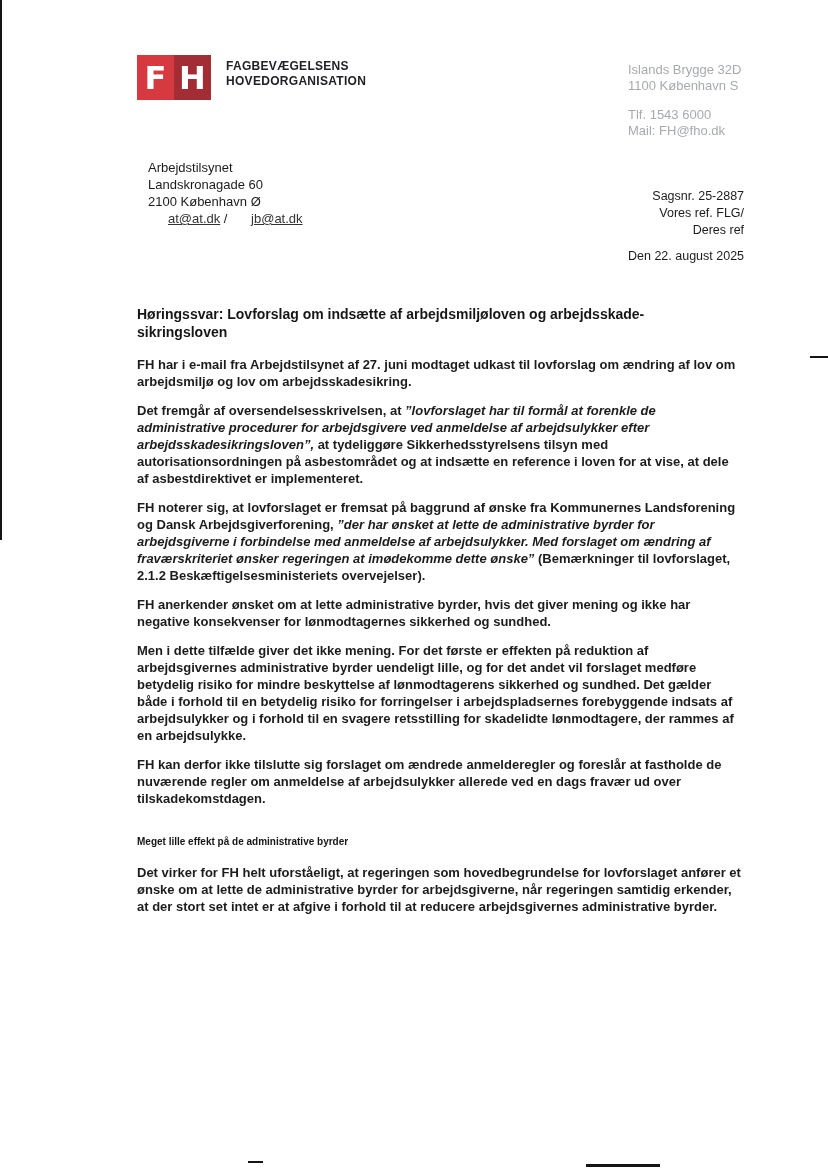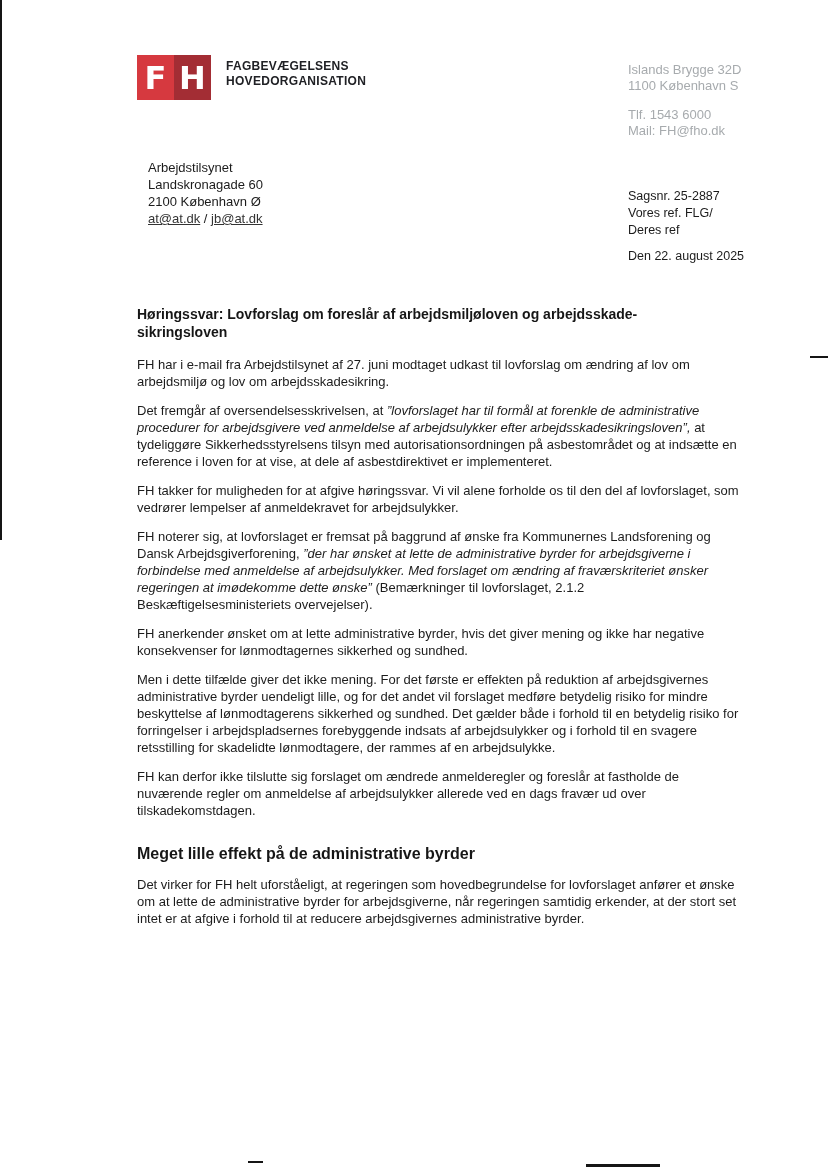--- a/index.html
+++ b/index.html
@@ -40,40 +40,40 @@
     position: absolute; left: 628px; top: 62px;
     font-size: 13px; color: #a7abae; line-height: 16px;
   }
   .header-right .block-gap { height: 13px; }
 
   
   .recipient {
     position: absolute; left: 148px; top: 159px;
     font-size: 13px; color: #1b1b1b; line-height: 17px;
   }
-  .email-link { color: #333333; text-decoration: underline; cursor: pointer; }
+  .email-link { color: #333333; text-decoration: underline; cursor: pointer; margin-left: 20px; }
   .meta {
     position: absolute; left: 628px; top: 188px;
-    font-size: 12.5px; color: #1b1b1b; line-height: 17px;
+    font-size: 12.5px; color: #1b1b1b; line-height: 17px; text-align: right;
   }
   .meta .date { margin-top: 9px; }
 
   
   .content {
     position: absolute; left: 137px; top: 306px; width: 604px;
     font-size: 13px; line-height: 17px; color: #1c1c1c;
   }
   .title {
     font-size: 14px; font-weight: bold; color: #161616;
     line-height: 17.5px; margin: 0 0 15px 0;
   }
-  .para { margin: 0 0 12px 0; }
+  .para { margin: 0 0 12px 0; font-weight: bold; }
   .italic { font-style: italic; }
   .subheading {
-    font-size: 16px; font-weight: bold; color: #161616;
+    font-size: 10px; font-weight: bold; color: #161616;
     margin: 26px 0 14px 0;
   }
 </style>
 </head>
 <body>
 
 <div class="page">
 
   <div class="artifact left-line"></div>
   <div class="artifact right-dash"></div>
@@ -105,27 +105,26 @@
   </div>
 
   <div class="meta">
     <div>Sagsnr. 25-2887</div>
     <div>Vores ref. FLG/</div>
     <div>Deres ref</div>
     <div class="date">Den 22. august 2025</div>
   </div>
 
   <div class="content">
-    <h1 class="title"><span>Høringssvar: Lovforslag om foreslår af arbejdsmiljøloven og arbejdsskade-</span><br><span>sikringsloven</span></h1>
+    <h1 class="title"><span>Høringssvar: Lovforslag om indsætte af arbejdsmiljøloven og arbejdsskade-</span><br><span>sikringsloven</span></h1>
 
     <p class="para">FH har i e-mail fra Arbejdstilsynet af 27. juni modtaget udkast til lovforslag om ændring af lov om arbejdsmiljø og lov om arbejdsskadesikring.</p>
 
     <p class="para"><span>Det fremgår af oversendelsesskrivelsen, at </span><span class="italic">”lovforslaget har til formål at forenkle de administrative procedurer for arbejdsgivere ved anmeldelse af arbejdsulykker efter arbejdsskadesikringsloven”, </span><span>at tydeliggøre Sikkerhedsstyrelsens tilsyn med autorisationsordningen på asbestområdet og at indsætte en reference i loven for at vise, at dele af asbestdirektivet er implementeret.</span></p>
 
-    <p class="para">FH takker for muligheden for at afgive høringssvar. Vi vil alene forholde os til den del af lovforslaget, som vedrører lempelser af anmeldekravet for arbejdsulykker.</p>
 
     <p class="para"><span>FH noterer sig, at lovforslaget er fremsat på baggrund af ønske fra Kommunernes Landsforening og Dansk Arbejdsgiverforening, </span><span class="italic">”der har ønsket at lette de administrative byrder for arbejdsgiverne i forbindelse med anmeldelse af arbejdsulykker. Med forslaget om ændring af fraværskriteriet ønsker regeringen at imødekomme dette ønske” </span><span>(Bemærkninger til lovforslaget, 2.1.2 Beskæftigelsesministeriets overvejelser).</span></p>
 
     <p class="para">FH anerkender ønsket om at lette administrative byrder, hvis det giver mening og ikke har negative konsekvenser for lønmodtagernes sikkerhed og sundhed.</p>
 
     <p class="para">Men i dette tilfælde giver det ikke mening. For det første er effekten på reduktion af arbejdsgivernes administrative byrder uendeligt lille, og for det andet vil forslaget medføre betydelig risiko for mindre beskyttelse af lønmodtagerens sikkerhed og sundhed. Det gælder både i forhold til en betydelig risiko for forringelser i arbejdspladsernes forebyggende indsats af arbejdsulykker og i forhold til en svagere retsstilling for skadelidte lønmodtagere, der rammes af en arbejdsulykke.</p>
 
     <p class="para">FH kan derfor ikke tilslutte sig forslaget om ændrede anmelderegler og foreslår at fastholde de nuværende regler om anmeldelse af arbejdsulykker allerede ved en dags fravær ud over tilskadekomstdagen.</p>
 
     <h2 class="subheading">Meget lille effekt på de administrative byrder</h2>

